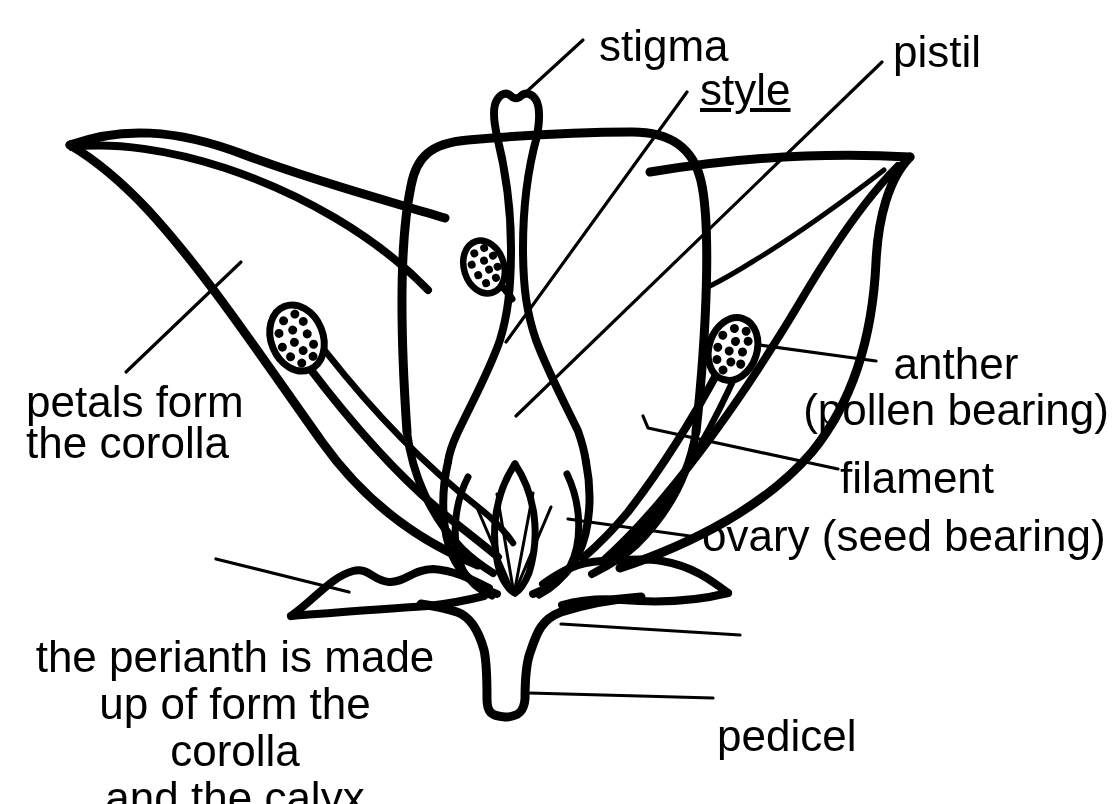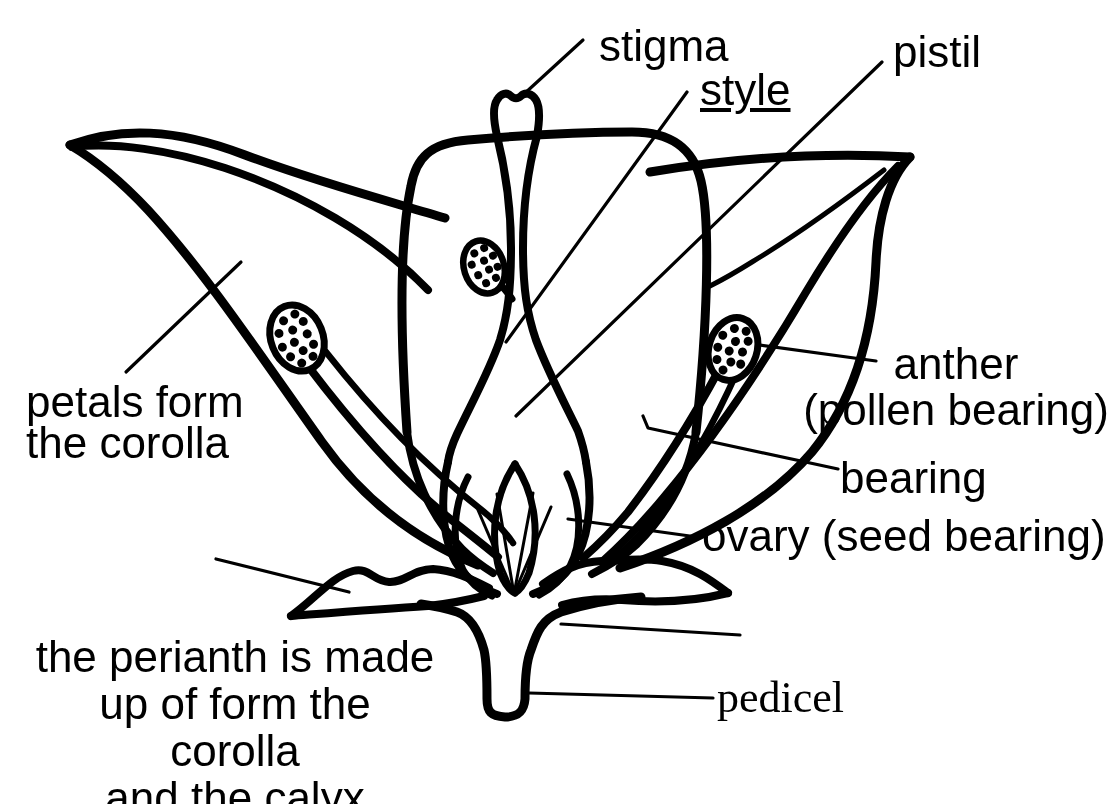--- a/index.html
+++ b/index.html
@@ -140,21 +140,21 @@
 
       <path stroke-width="9" d="M421,604 C441,607 451,610 457,612 C471,617 479,632 484,650 C487,663 487,680 487,699 C487,712 491,716 505,717 C519,717 524,711 525,699 C525,681 526,662 531,650 C537,632 542,619 561,612 C583,605 612,599 641,597"></path>
     </g>
   </svg>
 
   <div class="lbl" style="left:599px;top:22px;">stigma</div>
   <div class="lbl" style="left:700px;top:66px;text-decoration:underline;">style</div>
   <div class="lbl" style="left:893px;top:28px;">pistil</div>
   <div class="lbl center" style="left:800px;top:341px;width:312px;line-height:46px;">anther
 (pollen bearing)</div>
-  <div class="lbl" style="left:840px;top:454px;">bearing</div>
+  <div class="lbl" style="left:840px;top:454px;">filament</div>
   <div class="lbl" style="left:702px;top:512px;">ovary (seed bearing)</div>
-  <div class="lbl" style="left:717px;top:674px;font-family:Liberation Serif, serif;">pedicel</div>
+  <div class="lbl" style="left:717px;top:712px;">pedicel</div>
   <div class="lbl" style="left:26px;top:381px;line-height:41px;">petals form
 the corolla</div>
   <div class="lbl center" style="left:35px;top:633px;width:400px;line-height:47px;">the perianth is made
 up of form the corolla
 and the calyx</div>
 </div>
 
 </body></html>

